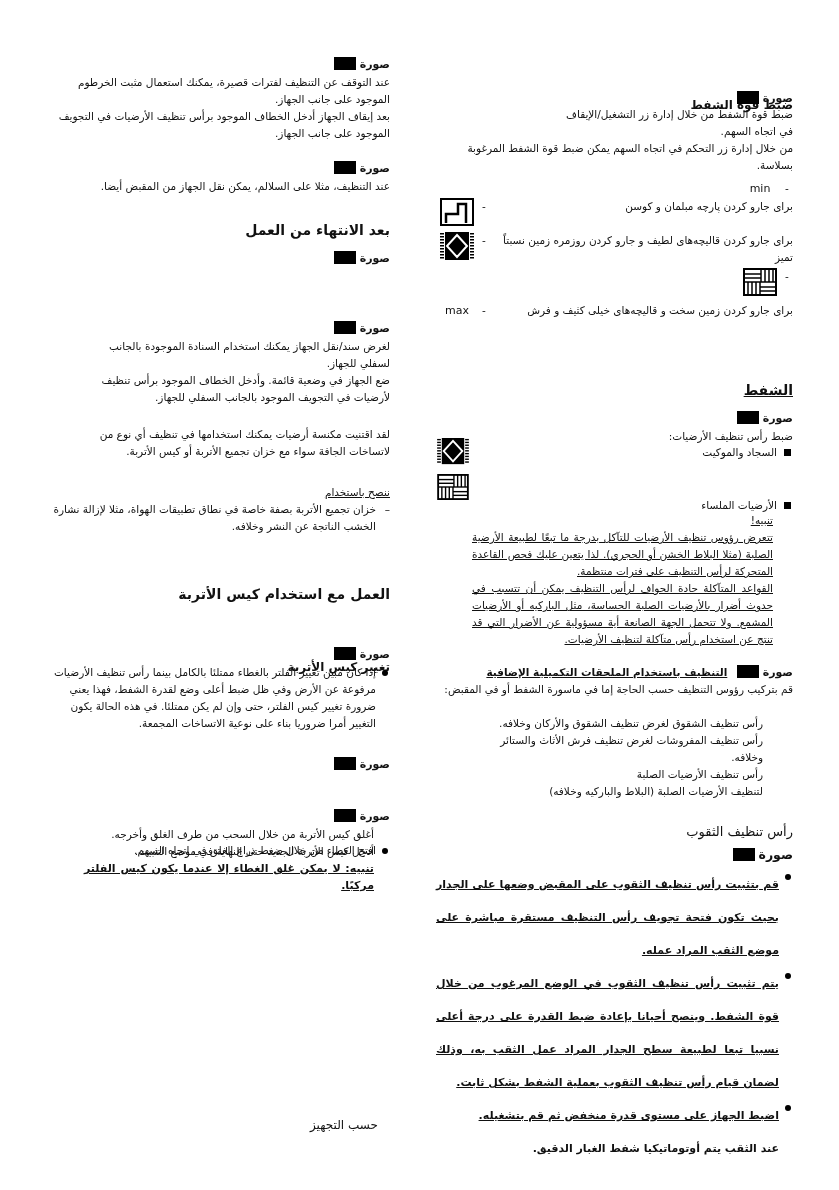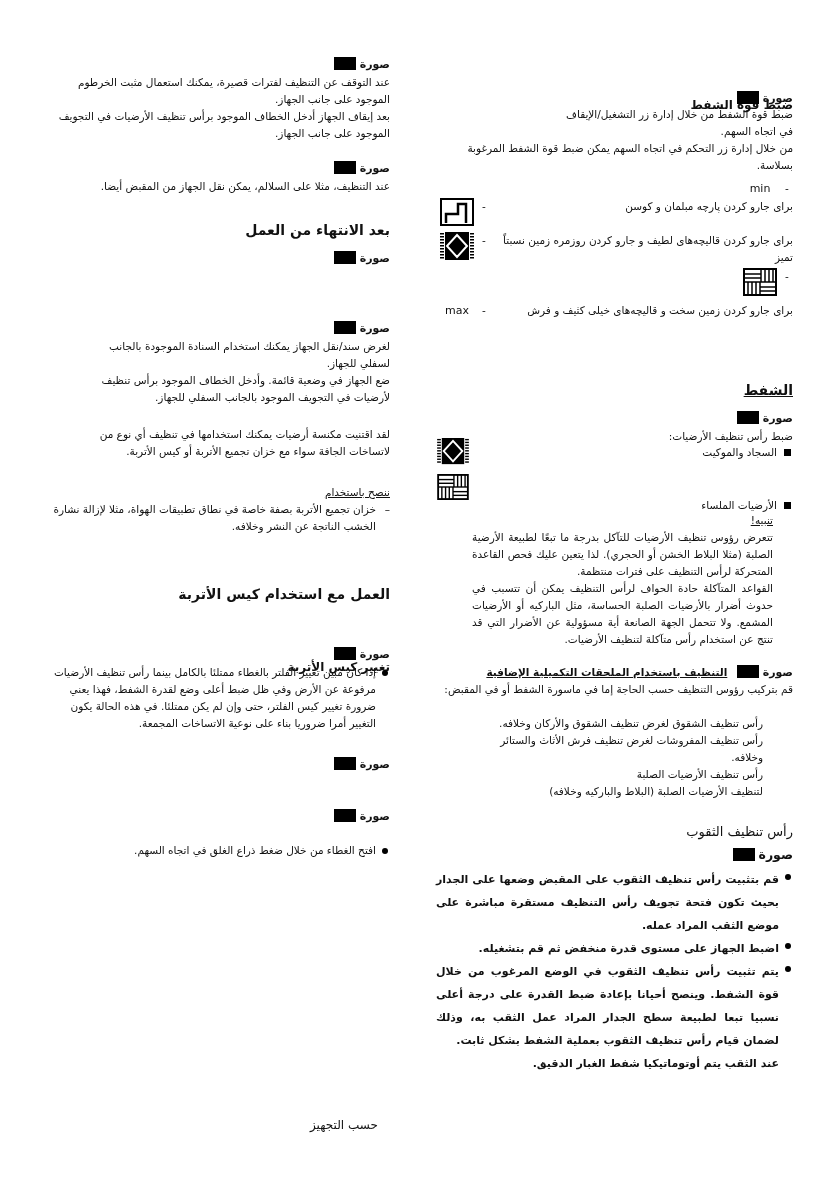--- a/index.html
+++ b/index.html
@@ -15,21 +15,21 @@
   .h2 { font-size: 12px; font-weight: bold; line-height: 18px; margin-top: 44px; }
   .ul { text-decoration: underline; }
   .p { display: block; }
   .bullet { position: relative; padding-right: 14px; }
   .bullet::before { content: ""; position: absolute; right: 2px; top: 6px; width: 6px; height: 6px; border-radius: 50%; background: #000; }
   .sq { position: relative; padding-right: 16px; }
   .sq::before { content: ""; position: absolute; right: 2px; top: 5px; width: 7px; height: 7px; background: #000; }
   .dash { position: relative; padding-right: 14px; }
   .dash::before { content: "–"; position: absolute; right: 0; top: 0; }
   .indent { padding-right: 14px; }
-  .just { text-align: justify; text-align-last: right; }
+  .just { text-align: justify; text-align-last: right; text-decoration: underline; }
   .bold { font-weight: bold; }
   .setting-row { display: flex; flex-direction: row; align-items: flex-start; }
   .setting-key { width: 42px; flex: 0 0 42px; text-align: center; direction: ltr; font-size: 11px; }
   .setting-dash { width: 12px; flex: 0 0 12px; text-align: center; }
   .setting-txt { flex: 1; }
   .footer { position: absolute; left: 310px; top: 1117px; width: 90px; direction: rtl; text-align: left; font-size: 12px; }
 </style>
 </head>
 <body>
 
@@ -179,24 +179,24 @@
   <div class="abs" style="top:629px;">قم بتركيب رؤوس التنظيف حسب الحاجة إما في ماسورة الشفط أو في المقبض:</div>
   <div style="position:absolute; right:30px; left:40px; top:663px;">
     <div>رأس تنظيف الشقوق لغرض تنظيف الشقوق والأركان وخلافه.</div>
     <div>رأس تنظيف المفروشات لغرض تنظيف فرش الأثاث والستائر وخلافه.</div>
     <div>رأس تنظيف الأرضيات الصلبة</div>
     <div>لتنظيف الأرضيات الصلبة (البلاط والباركيه وخلافه)</div>
   </div>
 
   <div class="abs" style="top:770px; font-size:13px; line-height:20px;">رأس تنظيف الثقوب</div>
   <div class="abs fig" style="top:794px; font-size:12.5px;"><span>صورة</span><span class="box"></span></div>
-  <div class="abs" style="top:816px; font-size:11px; line-height:23px; font-weight:bold;">
+  <div class="abs" style="top:816px; font-size:11px; line-height:33px; font-weight:bold;">
     <div class="bullet just">قم بتثبيت رأس تنظيف الثقوب على المقبض وضعها على الجدار بحيث تكون فتحة تجويف رأس التنظيف مستقرة مباشرة على موضع الثقب المراد عمله.</div>
+    <div class="bullet just">يتم تثبيت رأس تنظيف الثقوب في الوضع المرغوب من خلال قوة الشفط. وينصح أحيانا بإعادة ضبط القدرة على درجة أعلى نسبيا تبعا لطبيعة سطح الجدار المراد عمل الثقب به، وذلك لضمان قيام رأس تنظيف الثقوب بعملية الشفط بشكل ثابت.</div>
     <div class="bullet just">اضبط الجهاز على مستوى قدرة منخفض ثم قم بتشغيله.</div>
-    <div class="bullet just">يتم تثبيت رأس تنظيف الثقوب في الوضع المرغوب من خلال قوة الشفط. وينصح أحيانا بإعادة ضبط القدرة على درجة أعلى نسبيا تبعا لطبيعة سطح الجدار المراد عمل الثقب به، وذلك لضمان قيام رأس تنظيف الثقوب بعملية الشفط بشكل ثابت.</div>
     <div class="indent">عند الثقب يتم أوتوماتيكيا شفط الغبار الدقيق.</div>
   </div>
 </div>
 
 <div id="left" class="col">
 
   <div class="abs fig" style="top:0px;"><span>صورة</span><span class="box"></span></div>
   <div class="abs" style="top:18px;">
     <div>عند التوقف عن التنظيف لفترات قصيرة، يمكنك استعمال مثبت الخرطوم الموجود على جانب الجهاز.</div>
     <div>بعد إيقاف الجهاز أدخل الخطاف الموجود برأس تنظيف الأرضيات في التجويف الموجود على جانب الجهاز.</div>
@@ -228,15 +228,20 @@
 
   <div class="abs h1" style="top:528px;">العمل مع استخدام كيس الأتربة</div>
   <div class="abs h2" style="top:558px;">تغيير كيس الأتربة</div>
   <div class="abs fig" style="top:590px;"><span>صورة</span><span class="box"></span></div>
   <div class="abs bullet" style="top:608px;">إذا كان مبين تغيير الفلتر بالغطاء ممتلئا بالكامل بينما رأس تنظيف الأرضيات مرفوعة عن الأرض وفي ظل ضبط أعلى وضع لقدرة الشفط، فهذا يعني ضرورة تغيير كيس الفلتر، حتى وإن لم يكن ممتلئا. في هذه الحالة يكون التغيير أمرا ضروريا بناء على نوعية الاتساخات المجمعة.</div>
 
   <div class="abs fig" style="top:700px;"><span>صورة</span><span class="box"></span></div>
   <div class="abs bullet" style="top:718px;">افتح الغطاء من خلال ضغط ذراع الغلق في اتجاه السهم.</div>
 
   <div class="abs fig" style="top:752px;"><span>صورة</span><span class="box"></span></div>
+  <div style="position:absolute; right:16px; left:40px; top:770px;">
+    <div>أغلق كيس الأتربة من خلال السحب من طرف الغلق وأخرجه.</div>
+    <div>أدخل كيس الأتربة الجديد حتى النهاية في موضع التثبيت.</div>
+    <div class="bold just" style="font-size:11px;">تنبيه: لا يمكن غلق الغطاء إلا عندما يكون كيس الفلتر مركبًا.</div>
+  </div>
 </div>
 
 <div class="footer">حسب التجهيز</div>
 
 </body></html>

